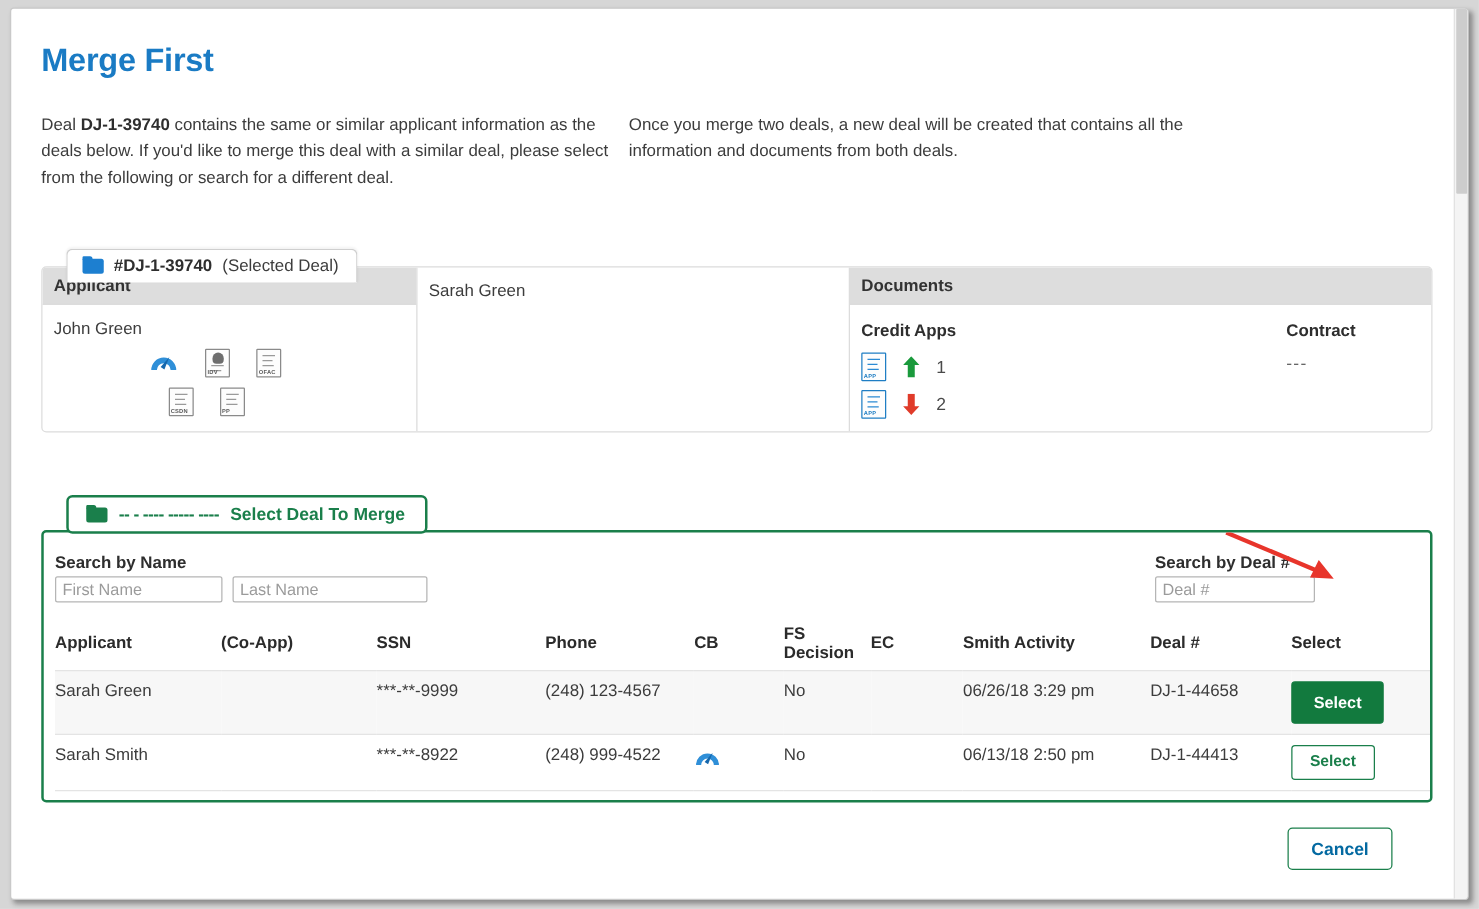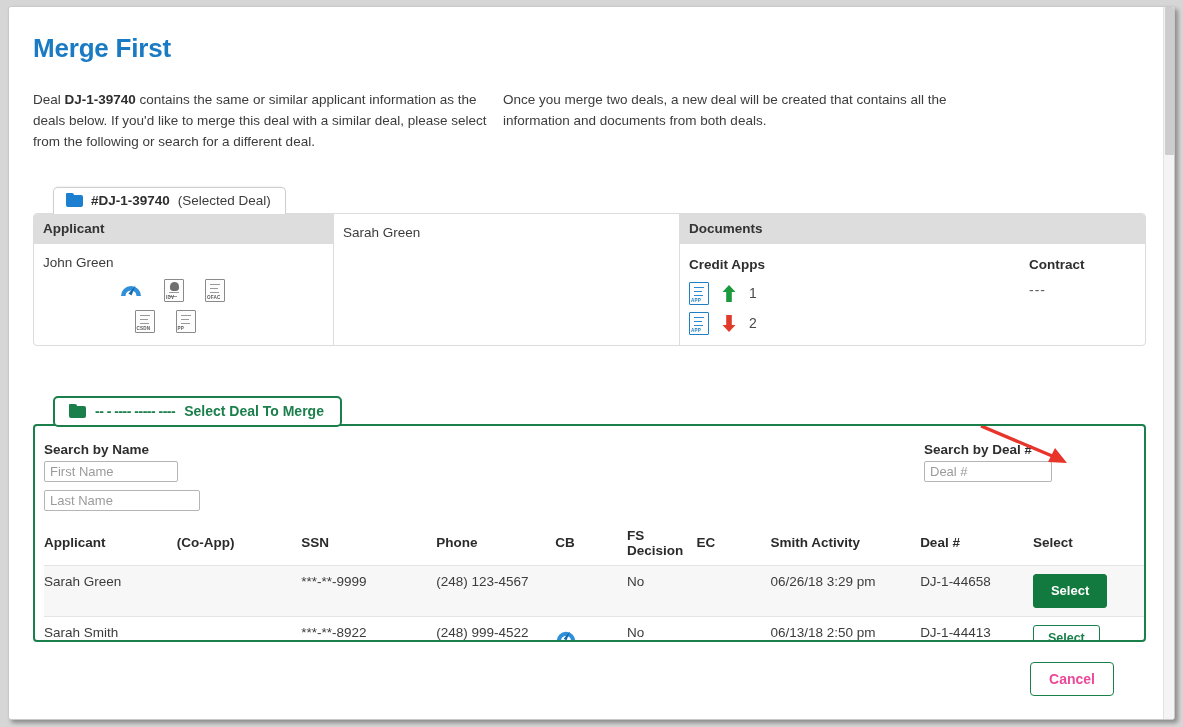--- a/index.html
+++ b/index.html
@@ -58,21 +58,21 @@
   }
   .intro-col { font-size: 13.5px; color: #3c3c3c; line-height: 1.55; }
   .intro-col.left { width: 470px; }
   .intro-col.right { width: 450px; }
   .intro-col b { font-weight: bold; color: #2e2e2e; }
 
   
   .tab-wrap { position: relative; margin-top: 34px; padding-left: 8px; height: 26px; }
   .tab-chip {
     position: absolute;
-    left: 28px; top: 0;
+    left: 28px; top: 12px;
     background: #ffffff;
     border: 1px solid #cfcfcf;
     border-bottom: none;
     border-radius: 5px 5px 0 0;
     padding: 5px 14px 6px 12px;
     font-size: 13.5px;
     color: #3c3c3c;
     display: flex; align-items: flex-start; gap: 8px;
     box-shadow: 0 -1px 2px rgba(0,0,0,0.05);
     z-index: 4;
@@ -191,21 +191,21 @@
     background: #fff;
     padding: 16px 14px 14px 9px;
     height: 218px;
     position: relative;
     overflow: hidden;
   }
 
   .search-row { display: flex; align-items: flex-start; }
   .search-left { width: 880px; }
   .search-label { font-size: 13.5px; font-weight: bold; color: #2e2e2e; margin-bottom: 4px; }
-  .inputs { display: flex; gap: 8px; flex-direction: column; }
+  .inputs { display: flex; gap: 8px; }
   input.txt {
     height: 21px;
     border: 1px solid #b5b5b5;
     border-radius: 2px;
     font-size: 13px;
     padding: 1px 5px;
     color: #333;
     font-family: "Liberation Sans", sans-serif;
     background: #fff;
   }
@@ -266,21 +266,21 @@
     padding: 9px 17px;
     font-size: 13px;
   }
 
   .arrow-annot { position: absolute; pointer-events: none; }
 
   .footer { margin-top: 20px; padding-right: 32px; display: flex; justify-content: flex-end; }
   .btn-cancel {
     font-size: 14px;
     font-weight: bold;
-    color: #ec4899;
+    color: #0369a1;
     background: #fff;
     border: 1px solid #1a7f4b;
     border-radius: 4px;
     padding: 8px 18px;
     cursor: pointer;
     font-family: "Liberation Sans", sans-serif;
   }
 </style>
 </head>
 <body>

